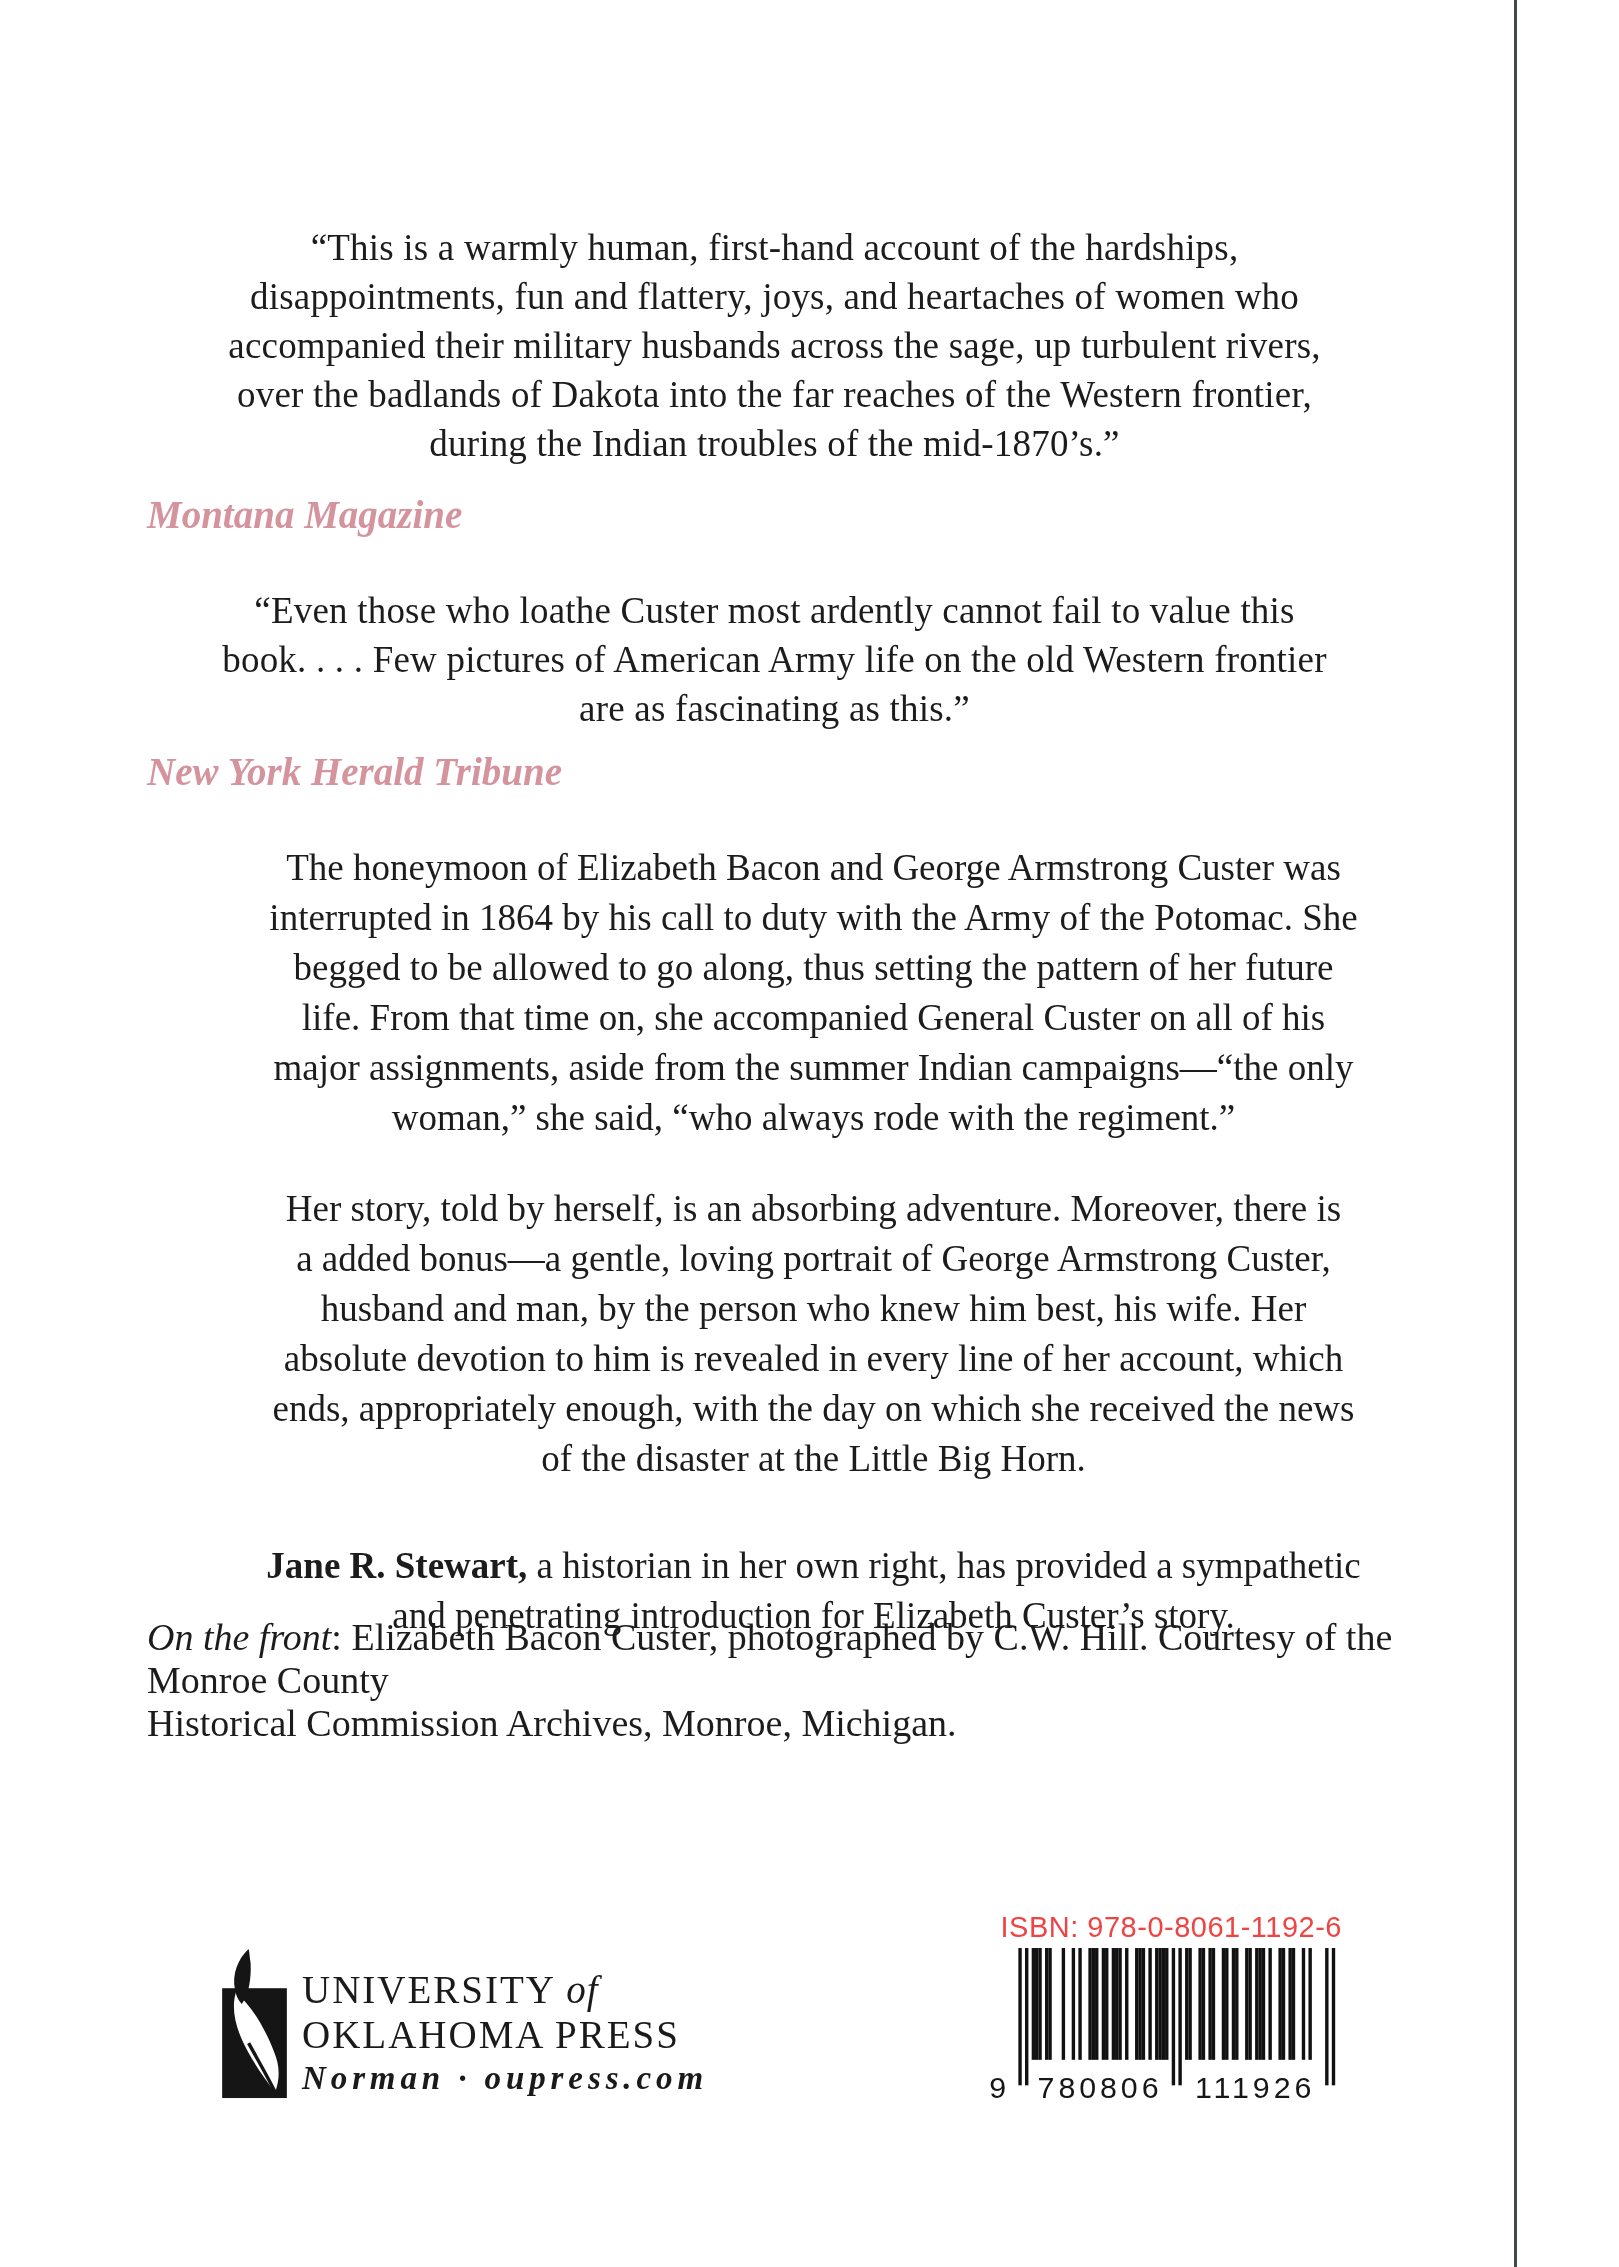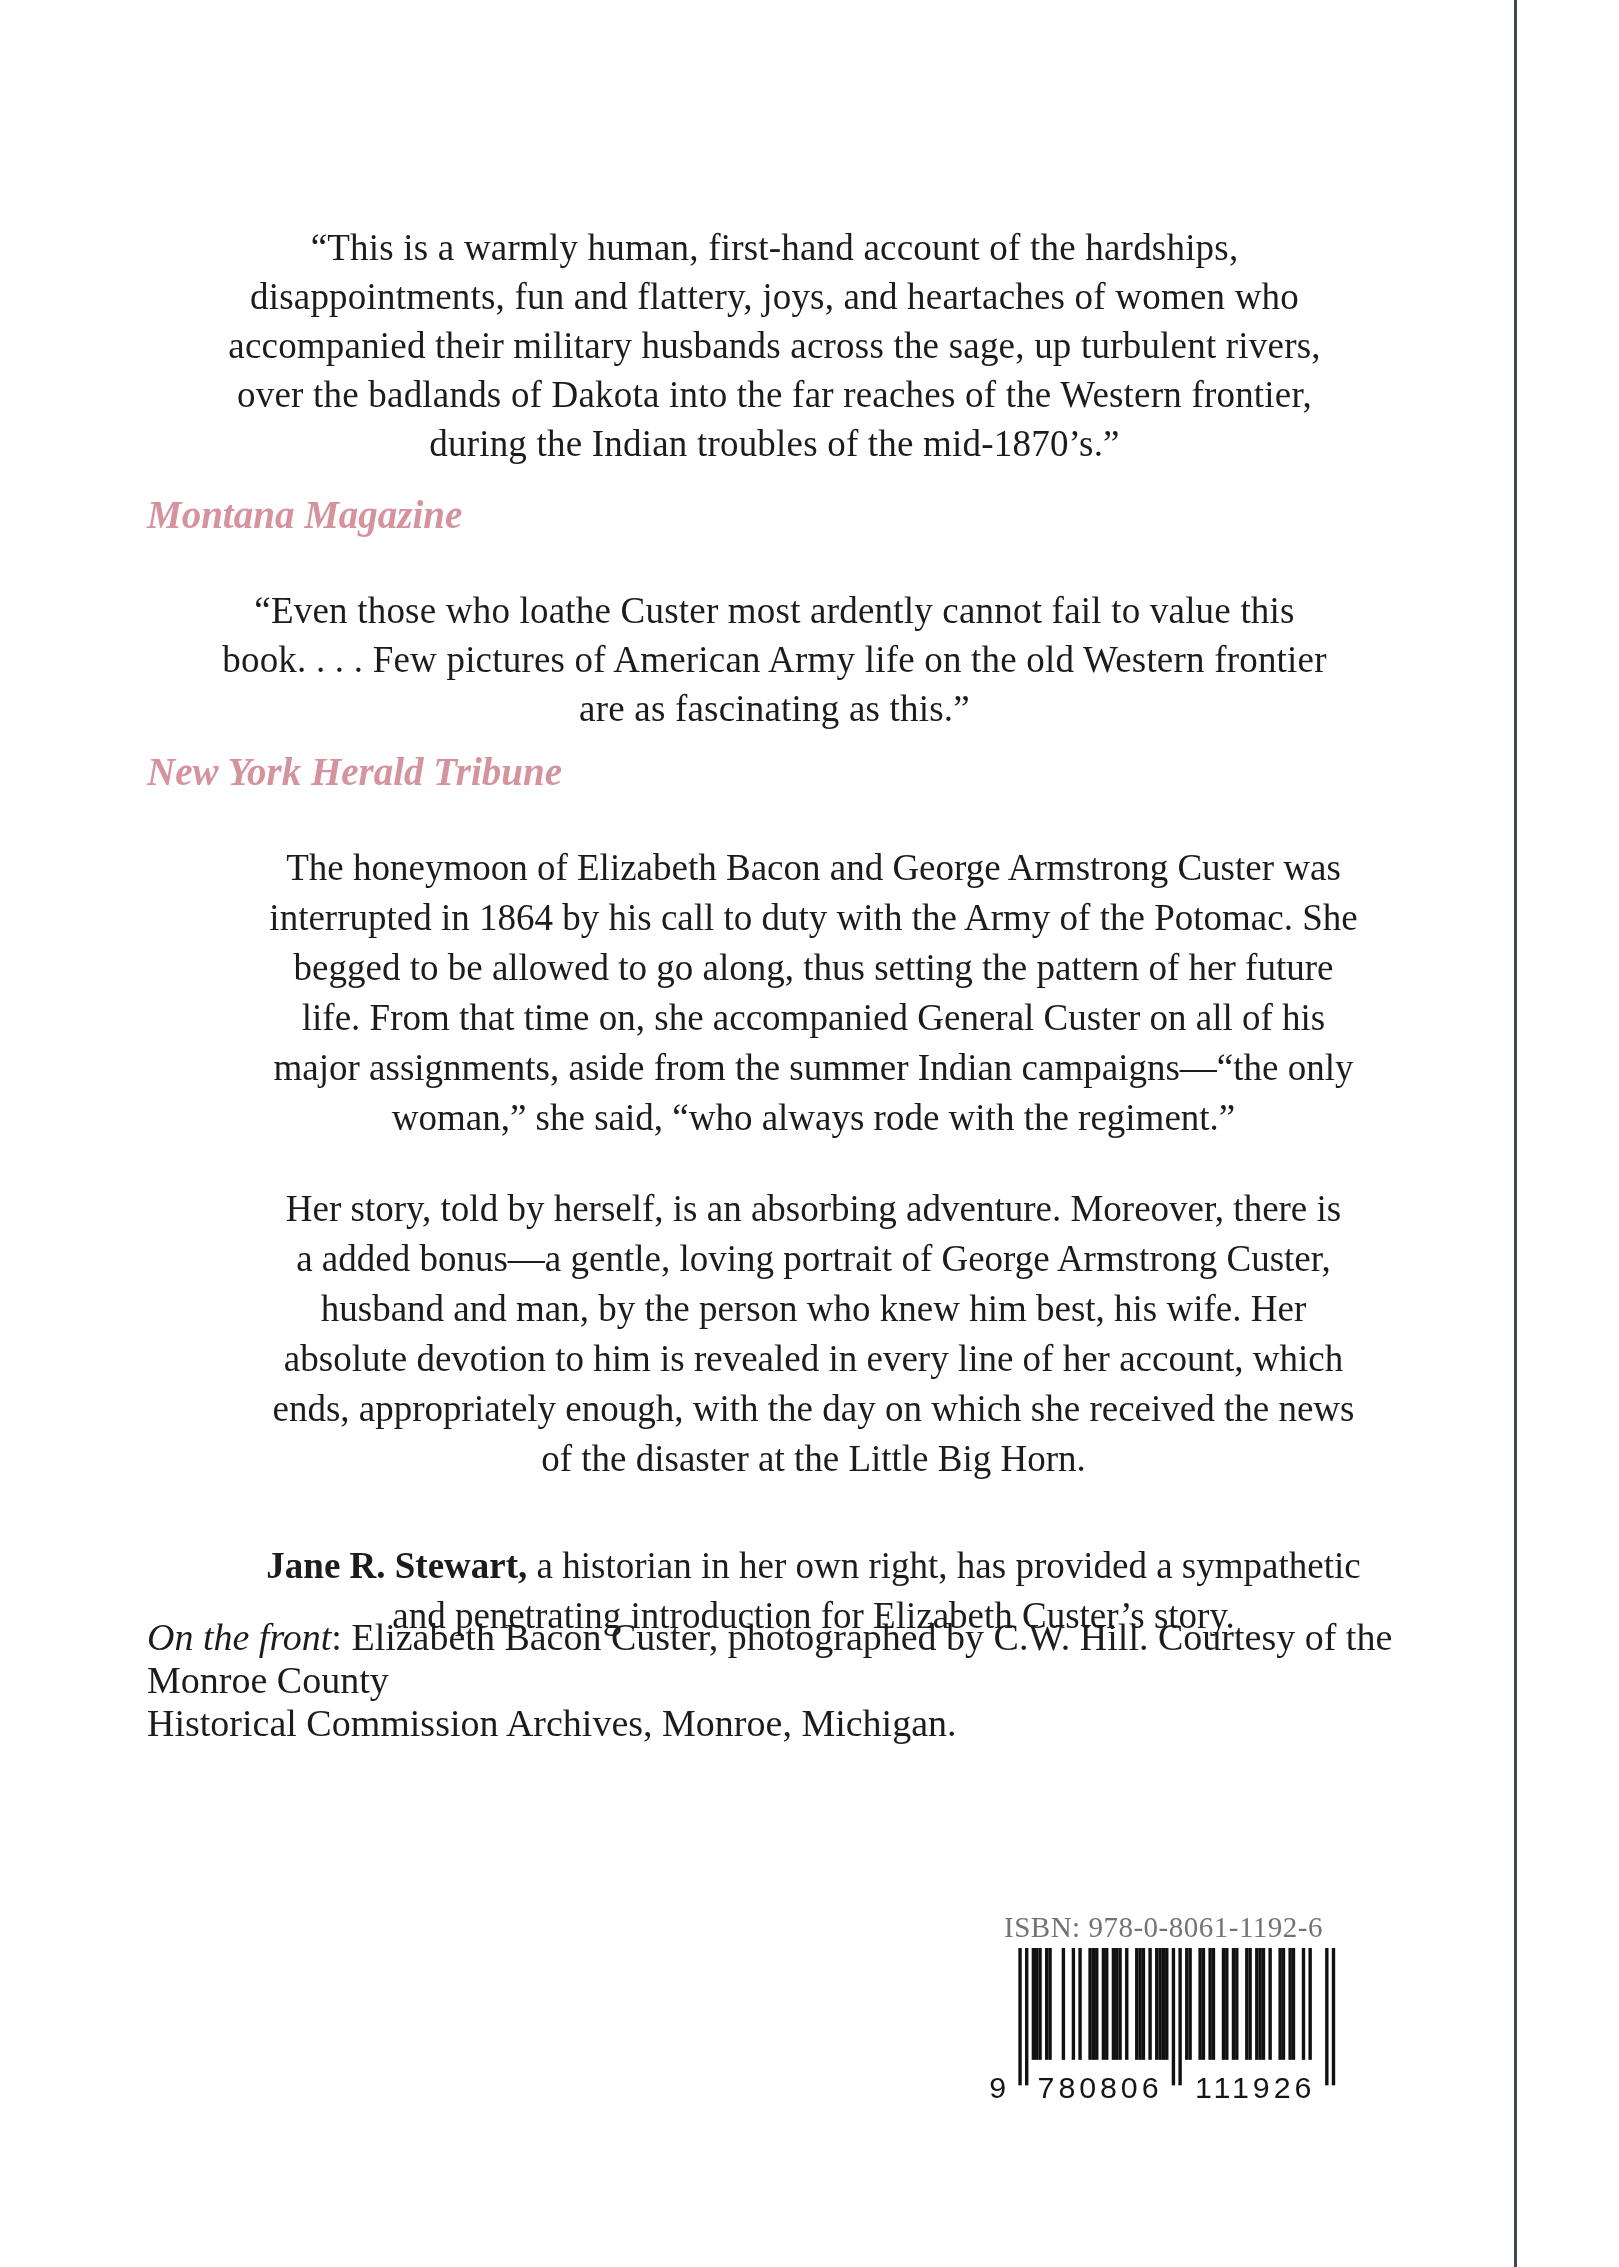--- a/index.html
+++ b/index.html
@@ -115,26 +115,26 @@
   .barcode-area {
     position: absolute;
     left: 985px;
     top: 1911px;
     width: 357px;
     height: 196px;
     background: #ffffff;
   }
   .isbn-label {
     width: 357px;
-    text-align: center;
-    font-family: Liberation Serif, serif;
+    text-align: right;
+    font-family: Liberation Sans, sans-serif;
     font-size: 29px;
     line-height: 33px;
     letter-spacing: 0.5px;
-    color: #737373;
+    color: #ef4444;
   }
   .barcode-svg {
     position: absolute;
     left: 0;
     top: 37px;
   }
 </style>
 </head>
 <body>
 
@@ -166,20 +166,33 @@
 ends, appropriately enough, with the day on which she received the news
 of the disaster at the Little Big Horn.</p>
 
     <p class="para para-3"><b>Jane R. Stewart,</b><span> a historian in her own right, has provided a sympathetic
 and penetrating introduction for Elizabeth Custer’s story.</span></p>
 
     <p class="credit"><i>On the front</i><span>: Elizabeth Bacon Custer, photographed by C.W. Hill. Courtesy of the Monroe County
 Historical Commission Archives, Monroe, Michigan.</span></p>
   </div>
 
+  <div class="publisher">
+    <svg class="logo-mark" viewBox="0 0 74 154" xmlns="http://www.w3.org/2000/svg">
+      <rect x="4" y="40" width="66" height="112" fill="#151515"></rect>
+      <path d="M18,44 C14,58 16,74 24,92 C32,110 44,128 58,146 C63,133 63,119 57,105 C49,84 36,60 18,44 Z" fill="#ffffff"></path>
+      <path d="M60,150 C52,133 42,116 31,96" stroke="#151515" stroke-width="3.5" fill="none"></path>
+      <path d="M31,0 C20,10 14,26 17,41 C18,47 20,52 24,56 C31,47 34,30 33,14 C32,8 32,4 31,0 Z" fill="#151515"></path>
+    </svg>
+    <div class="pub-text">
+      <div class="pub-line-1"><span>UNIVERSITY</span> <span class="of-italic">of</span></div>
+      <div class="pub-line-2">OKLAHOMA PRESS</div>
+      <div class="pub-line-3">Norman · oupress.com</div>
+    </div>
+  </div>
 
   <div class="barcode-area">
     <div class="isbn-label">ISBN: 978-0-8061-1192-6</div>
     <svg id="barcode-svg" class="barcode-svg" width="357" height="155" viewBox="0 0 364 158" xmlns="http://www.w3.org/2000/svg">
         <rect x="34.00" y="0" width="3.46" height="140" fill="#111111"></rect>
         <rect x="40.80" y="0" width="3.46" height="140" fill="#111111"></rect>
         <rect x="47.60" y="0" width="3.46" height="114" fill="#111111"></rect>
         <rect x="51.00" y="0" width="3.46" height="114" fill="#111111"></rect>
         <rect x="54.40" y="0" width="3.46" height="114" fill="#111111"></rect>
         <rect x="61.20" y="0" width="3.46" height="114" fill="#111111"></rect>

